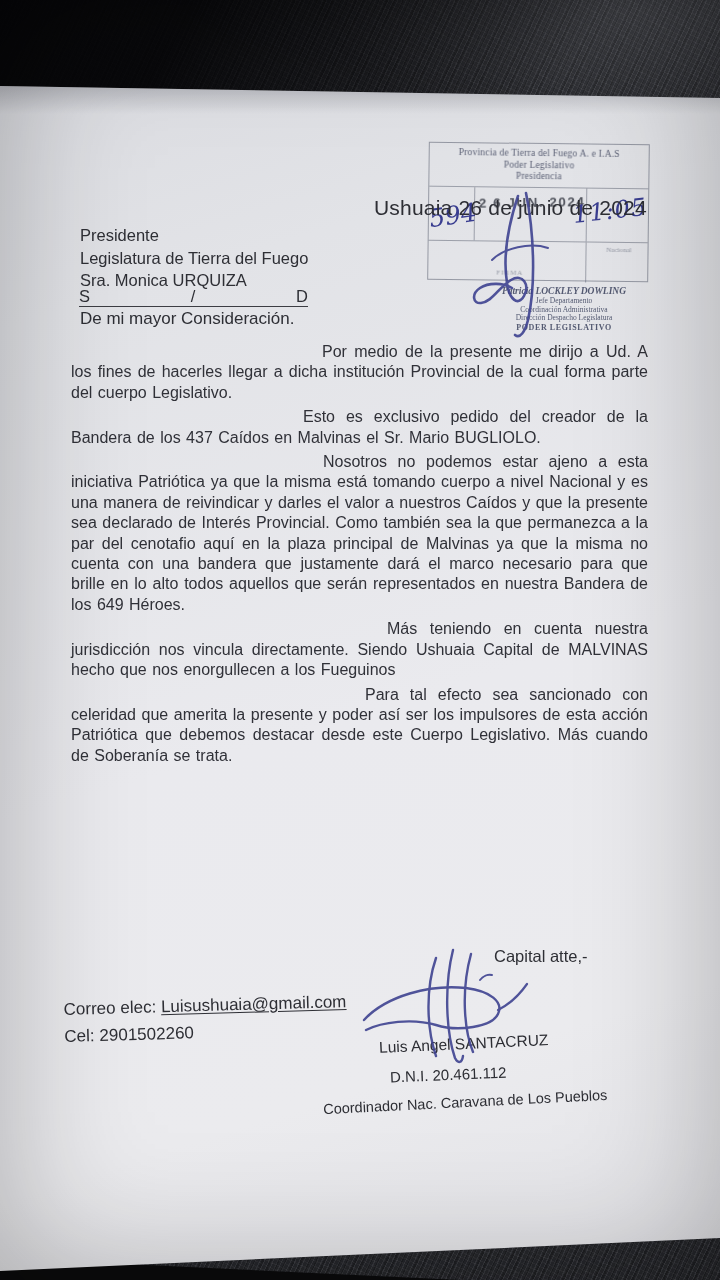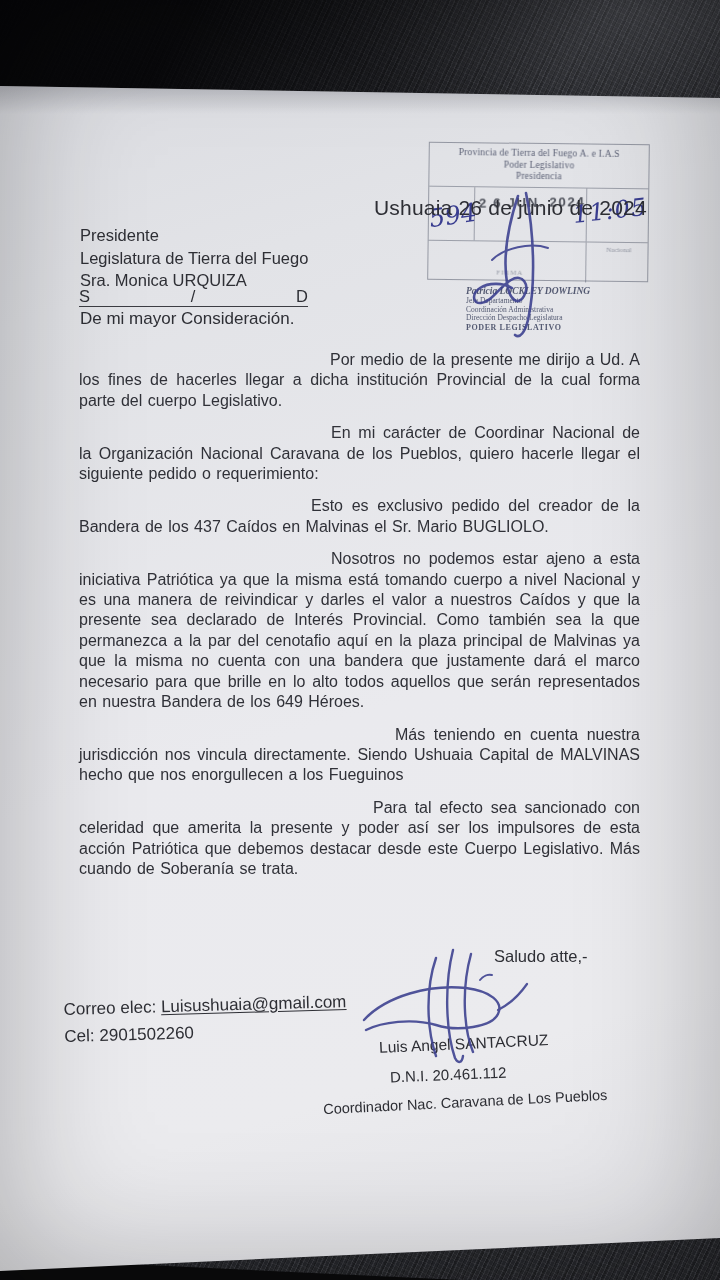--- a/index.html
+++ b/index.html
@@ -61,42 +61,42 @@
     position:absolute;left:48px;top:7px;width:110px;text-align:center;
     font-family:"Liberation Sans",sans-serif;font-weight:bold;font-size:13.5px;letter-spacing:1.5px;
     color:#53565f;transform:rotate(-1.5deg);filter:blur(.3px);white-space:nowrap;
   }
   .hand{font-family:"DejaVu Serif",serif;font-style:italic;color:#393d90;}
   .entry-number{position:absolute;left:0px;top:14px;font-size:25px;transform:rotate(-9deg);}
   .entry-time{position:absolute;right:1px;top:8px;font-size:24px;transform:rotate(-7deg);letter-spacing:1px;}
   .initials-label{position:absolute;right:16px;top:3px;font-size:7px;color:rgba(90,96,115,.6);filter:blur(.5px);}
   .firma-label{position:absolute;left:68px;bottom:5px;font-size:7px;letter-spacing:1px;color:rgba(90,96,115,.55);filter:blur(.5px);}
   .clerk-caption{
-    position:absolute;left:466px;top:286px;width:196px;text-align:left;
+    position:absolute;left:466px;top:286px;width:196px;text-align:center;
     font-family:"Liberation Serif",serif;color:#545a72;filter:blur(.35px);
   }
   .clerk-caption .c1{font-size:9.5px;font-weight:bold;font-style:italic;line-height:11px;}
   .clerk-caption .c2{font-size:7.5px;line-height:8.5px;}
   .clerk-caption .c5{font-size:8px;font-weight:bold;letter-spacing:.6px;line-height:10px;}
   .clerk-sign{position:absolute;left:452px;top:190px;width:135px;height:150px;z-index:3;}
 
   
   .typed-date{position:absolute;left:374px;top:196px;font-size:21px;color:#2d2e34;letter-spacing:.2px;z-index:2;white-space:nowrap;}
   .recipient{position:absolute;left:80px;top:224px;font-size:16.5px;line-height:22.5px;color:#2e2f35;}
   .salutation{
     position:absolute;left:79px;top:287px;width:229px;
     display:flex;justify-content:space-between;align-items:flex-end;
     border-bottom:1.8px solid #3c3d43;font-size:16.5px;line-height:19px;color:#2e2f35;
   }
   .greeting{position:absolute;left:80px;top:309px;font-size:17px;color:#2e2f35;}
   .body-text{
     position:absolute;left:67px;top:338px;width:585px;
     font-size:16px;line-height:20.4px;text-align:justify;color:#303138;word-spacing:1px;
   }
-  .body-text p{margin:12px;}
+  .body-text p{margin:4px;}
   .ind1{text-indent:251px;} .ind2{text-indent:252px;} .ind3{text-indent:232px;}
   .ind4{text-indent:280px;} .ind5{text-indent:252px;} .ind6{text-indent:316px;}
   .ind7{text-indent:294px;} .ind8{text-indent:266px;}
   .closing{position:absolute;left:494px;top:947px;font-size:16.5px;color:#2e2f35;}
   .contact{position:absolute;left:64px;top:992px;font-size:17px;line-height:27px;color:#2e2f35;transform:rotate(-1.6deg);}
   .contact .email{text-decoration:underline;text-underline-offset:2px;}
   .sender-sign{position:absolute;left:352px;top:944px;width:185px;height:125px;z-index:3;}
   .signer-name{position:absolute;left:379px;top:1035px;font-size:15.5px;color:#2d2e34;transform:rotate(-2.6deg);white-space:nowrap;}
   .signer-dni{position:absolute;left:390px;top:1066px;font-size:15px;color:#2d2e34;transform:rotate(-2.4deg);white-space:nowrap;}
   .signer-title{position:absolute;left:323px;top:1094px;font-size:14.5px;color:#2d2e34;transform:rotate(-2.9deg);white-space:nowrap;}
@@ -157,28 +157,27 @@
     <div class="salutation">
       <span>S</span>
       <span>/</span>
       <span>D</span>
     </div>
 
     <div class="greeting">De mi mayor Consideración.</div>
 
     <div class="body-text">
       <p class="ind1">Por medio de la  presente me dirijo a Ud. A los fines de hacerles llegar a dicha institución Provincial de la cual forma parte del cuerpo Legislativo.</p>
-      <p class="ind2">En mi carácter de Coordinar Nacional de la Organización Nacional Caravana de los Pueblos, quiero hacerle llegar el siguiente pedido o requerimiento:</p>
       <p class="ind3">Esto es exclusivo pedido del creador de la Bandera de los 437 Caídos en Malvinas el Sr. Mario BUGLIOLO.</p>
       <p class="ind5">Nosotros no podemos estar ajeno a esta iniciativa Patriótica ya que la misma está tomando cuerpo a nivel Nacional y es una manera de reivindicar y darles el valor a nuestros Caídos y que la presente sea declarado de Interés Provincial. Como también sea la que permanezca a la par del cenotafio aquí en la plaza principal de Malvinas ya que la misma no cuenta con una bandera que justamente dará el marco necesario para que brille en lo alto todos aquellos que serán representados en nuestra Bandera de los 649 Héroes.</p>
       <p class="ind6">Más teniendo en cuenta nuestra jurisdicción nos vincula directamente. Siendo Ushuaia Capital de MALVINAS hecho que nos enorgullecen a los Fueguinos</p>
       <p class="ind7">Para tal efecto sea sancionado con celeridad que amerita la presente y poder así ser los impulsores de esta acción Patriótica que debemos destacar desde este Cuerpo Legislativo. Más cuando de Soberanía se trata.</p>
     </div>
 
-    <div class="closing">Saludo atte,-</div>
+    <div class="closing">Capital atte,-</div>
 
     <div class="contact">
       <div>
         <span>Correo elec:</span>
         <span class="email">Luisushuaia@gmail.com</span>
       </div>
       <div>
         <span>Cel:</span>
         <span>2901502260</span>
       </div>

